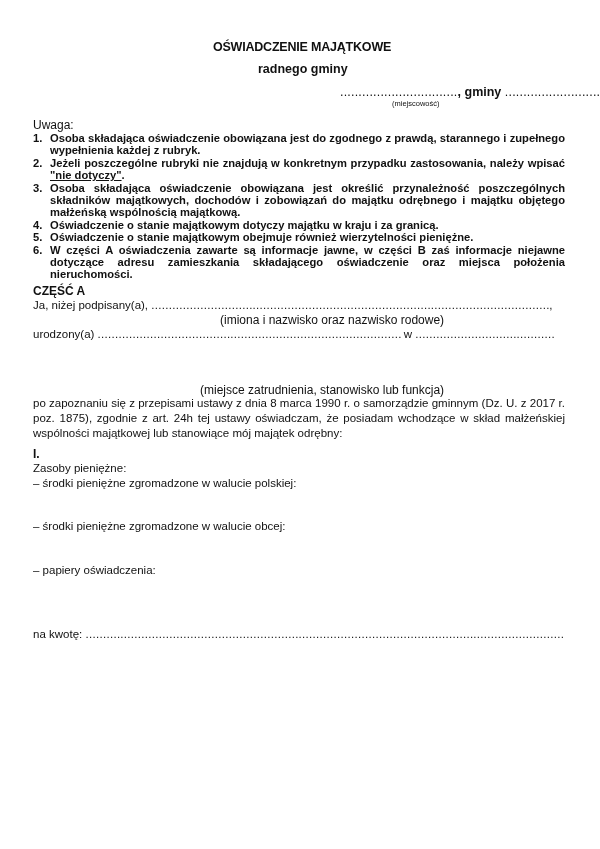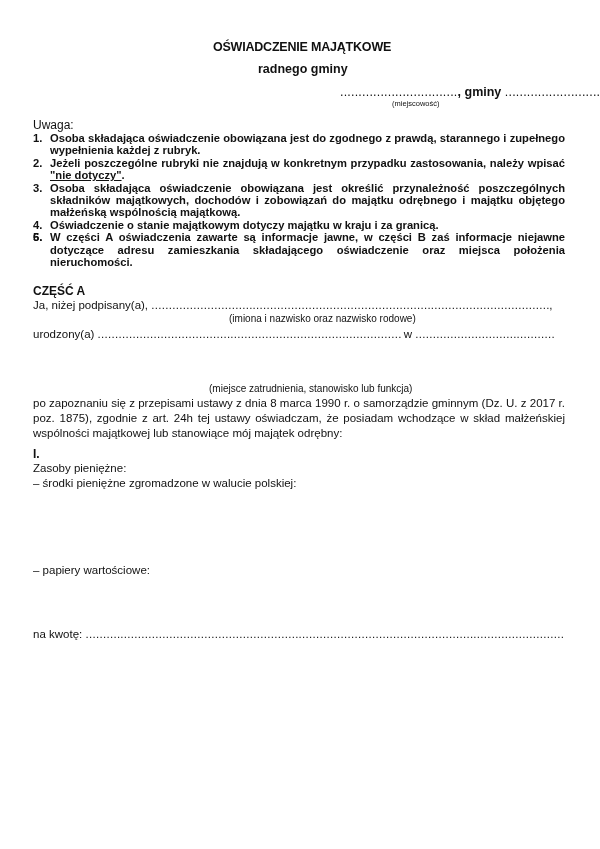--- a/index.html
+++ b/index.html
@@ -82,22 +82,21 @@
       font-size: 11.5px;
     }
     .dots-field {
       display: inline-block;
       overflow: hidden;
       vertical-align: bottom;
       white-space: nowrap;
       letter-spacing: 0.3px;
     }
     .caption {
-      font-size: 10px;
-      margin-left: 9px;
+      font-size: 12px;
     }
     .para {
       position: absolute;
       top: 384px; left: 33px;
       width: 532px;
       font-size: 11.5px;
       line-height: 14.8px;
       text-align: justify;
     }
     .roman {
@@ -136,20 +135,21 @@
     <li>
       <span class="num">3.</span>
       <span>Osoba składająca oświadczenie obowiązana jest określić przynależność poszczególnych składników majątkowych, dochodów i zobowiązań do majątku odrębnego i majątku objętego małżeńską wspólnością majątkową.</span>
     </li>
     <li>
       <span class="num">4.</span>
       <span>Oświadczenie o stanie majątkowym dotyczy majątku w kraju i za granicą.</span>
     </li>
     <li>
       <span class="num">5.</span>
+      <span>Oświadczenie o stanie majątkowym obejmuje również wierzytelności pieniężne.</span>
     </li>
     <li>
       <span class="num">6.</span>
       <span>W części A oświadczenia zawarte są informacje jawne, w części B zaś informacje niejawne dotyczące adresu zamieszkania składającego oświadczenie oraz miejsca położenia nieruchomości.</span>
     </li>
   </ol>
 
   <div class="abs section-head">CZĘŚĆ A</div>
 
   <div class="abs line" style="top:299px; left:33px; width:535px;">
@@ -161,19 +161,20 @@
     <span>urodzony(a) </span><span class="dots-field" style="width:303px;">...........................................................................................................</span><span> w </span><span class="dots-field" style="width:140px;">.......................................................................</span>
   </div>
 
   <div class="abs caption" style="top:383px; left:200px;">(miejsce zatrudnienia, stanowisko lub funkcja)</div>
 
   <div class="para" style="top:396px;">po zapoznaniu się z przepisami ustawy z dnia 8 marca 1990 r. o samorządzie gminnym (Dz. U. z 2017 r. poz. 1875), zgodnie z art. 24h tej ustawy oświadczam, że posiadam wchodzące w skład małżeńskiej wspólności majątkowej lub stanowiące mój majątek odrębny:</div>
 
   <div class="abs roman">I.</div>
   <div class="abs line" style="top:462px; left:33px;">Zasoby pieniężne:</div>
   <div class="abs line" style="top:477px; left:33px;">– środki pieniężne zgromadzone w walucie polskiej:</div>
-  <div class="abs line" style="top:564px; left:33px;">– papiery wartościowe:</div>
+  <div class="abs line" style="top:520px; left:33px;">– środki pieniężne zgromadzone w walucie obcej:</div>
+  <div class="abs line" style="top:564px; left:33px;">– papiery oświadczenia:</div>
 
   <div class="abs line" style="top:628px; left:33px;">
     <span>na kwotę: </span><span class="dots-field" style="width:478px;">.....................................................................................................................................................................</span>
   </div>
 
 </div>
 
 </body></html>

